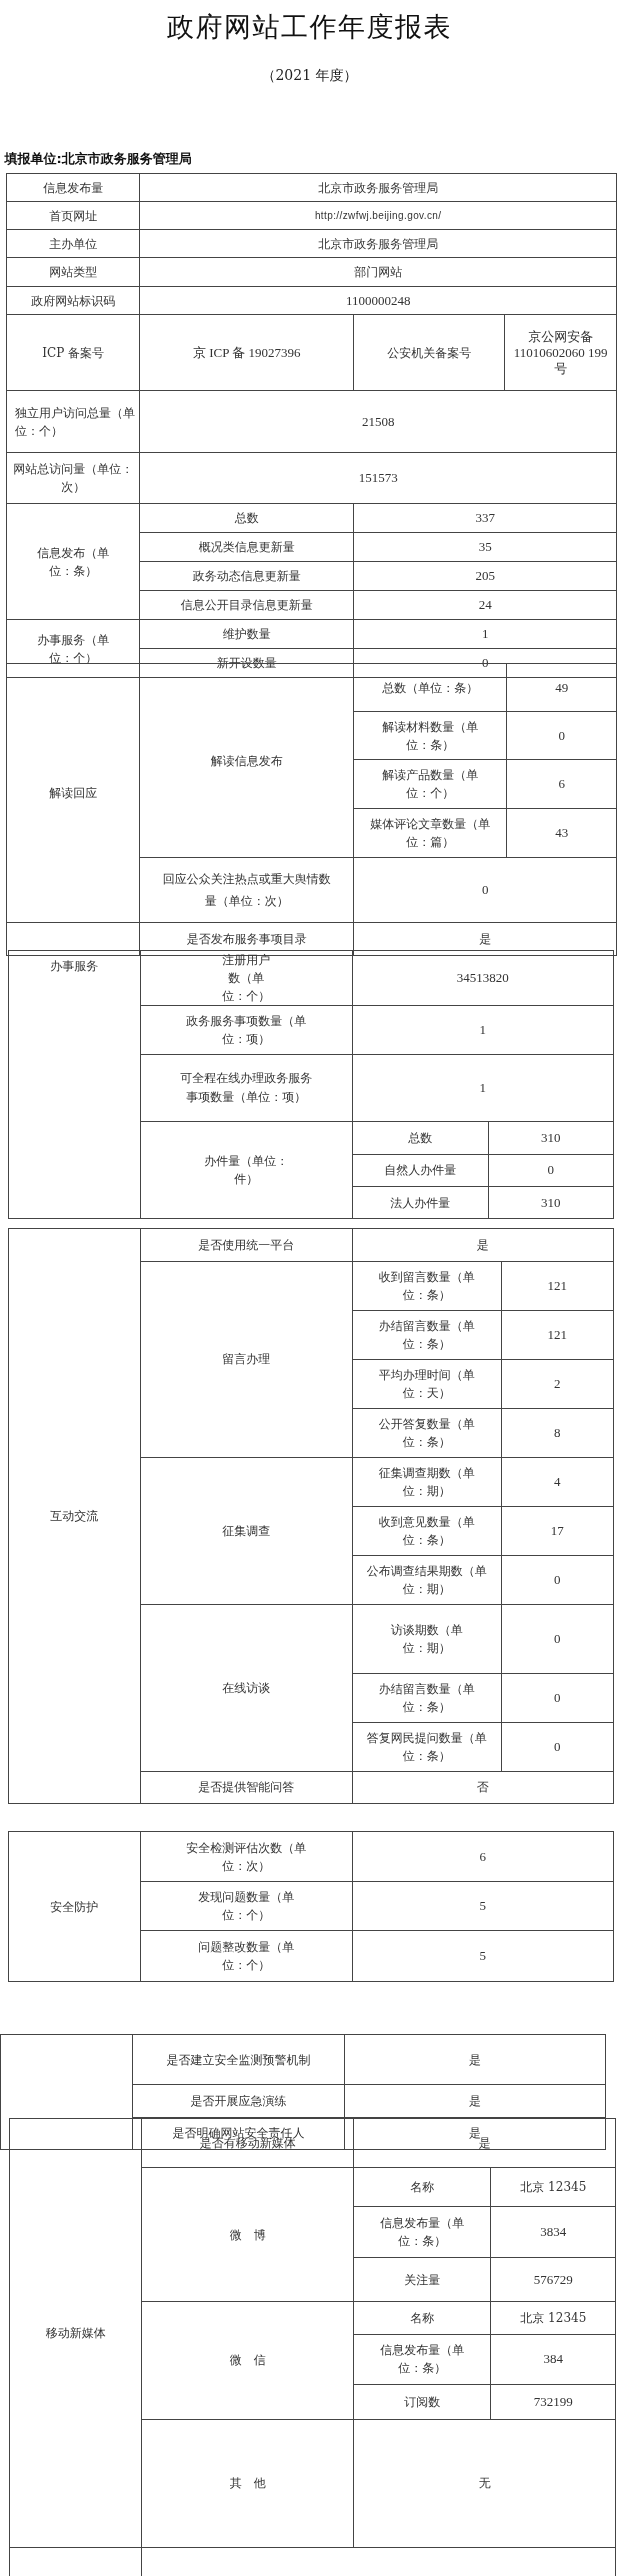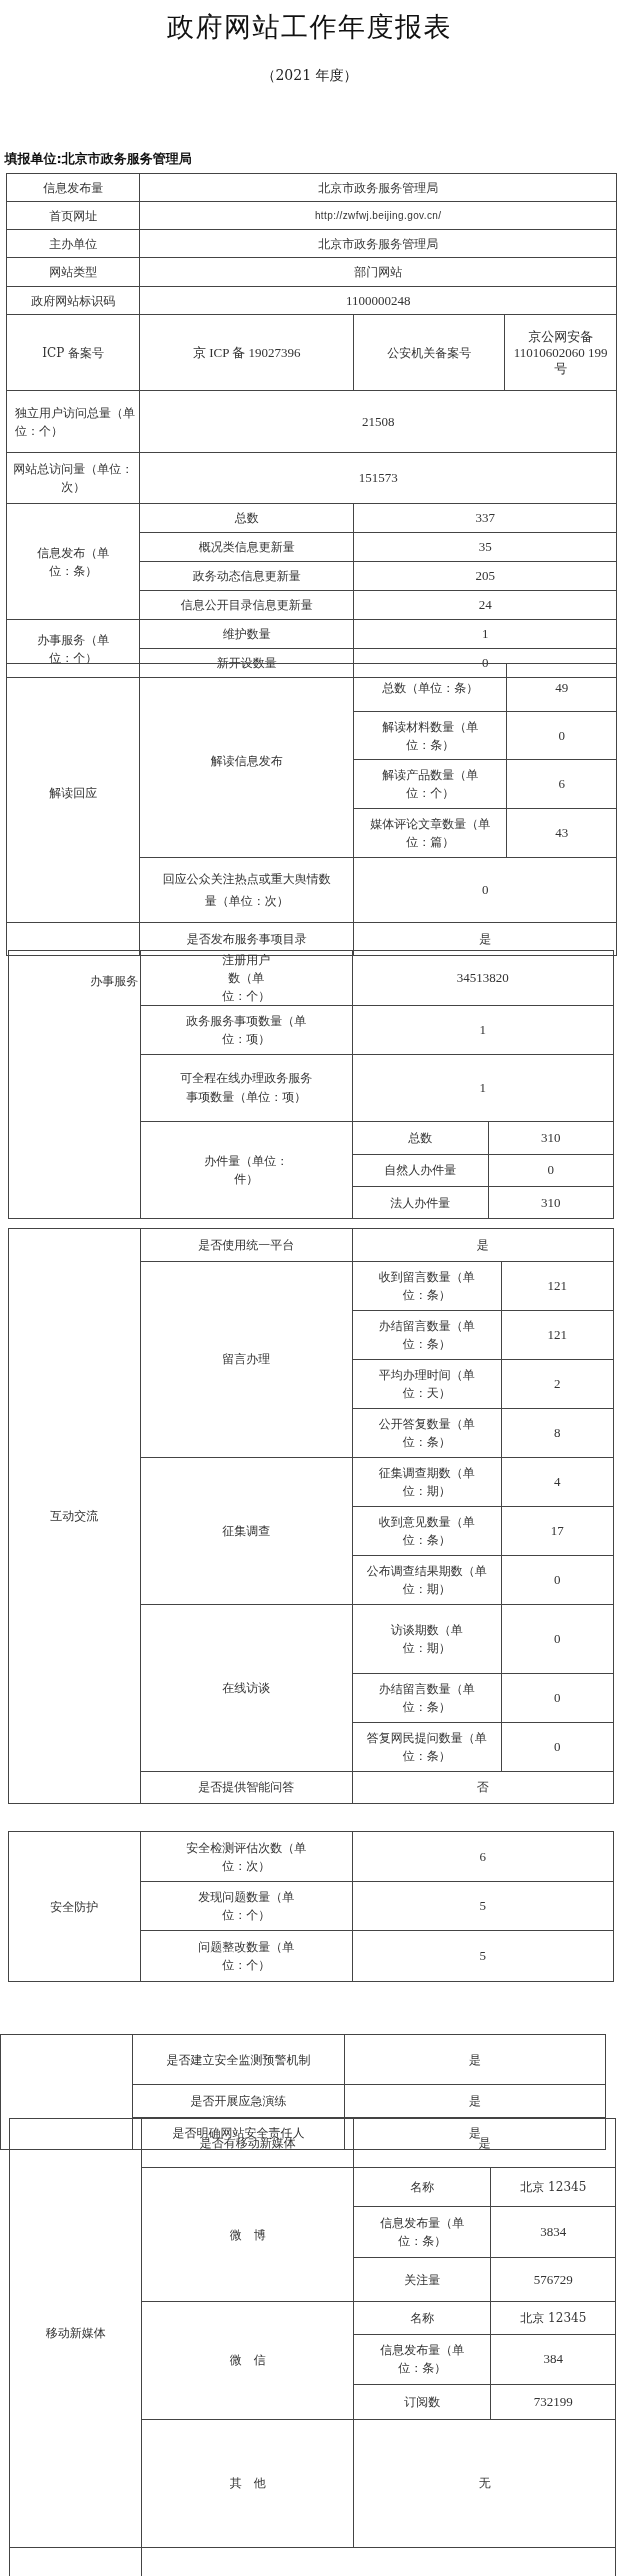--- a/index.html
+++ b/index.html
@@ -6,21 +6,21 @@
   body { width:619px; height:2576px; position:relative; overflow:hidden;
          font-family:"DejaVu Serif","Liberation Serif",serif; color:#222; }
   .title { position:absolute; left:0; width:619px; top:9.3px; text-align:center;
            font-family:"DejaVu Sans","Liberation Sans",sans-serif; font-size:27px; letter-spacing:1.5px; color:#111; }
   .subtitle { position:absolute; left:0; width:619px; top:67px; text-align:center; font-size:14px; color:#222; }
   .filler { position:absolute; left:4.6px; top:150px; font-size:13px; font-weight:bold; color:#111;
             font-family:"DejaVu Sans","Liberation Sans",sans-serif; }
   table { position:absolute; border-collapse:collapse; table-layout:fixed; }
   td { border:1.2px solid #444; text-align:center; vertical-align:middle; font-size:12px;
        line-height:18px; padding:0 1.5px; color:#333; overflow:hidden; }
-  td.top { vertical-align:top; padding-top:21px;text-align:right; }
+  td.top { vertical-align:top; padding-top:6px; }
   .num { font-family:"Liberation Serif","DejaVu Serif",serif; font-size:13px; }
   .url { font-family:Liberation Sans, sans-serif; font-size:10px; letter-spacing:0.4px; }
   .cbrow { text-align:left; padding-left:29px; font-size:12.4px; }
 </style>
 </head>
 <body>
 
 <div class="title">政府网站工作年度报表</div>
 <div class="subtitle">（2021 年度）</div>
 <div class="filler">填报单位:北京市政务服务管理局</div>

